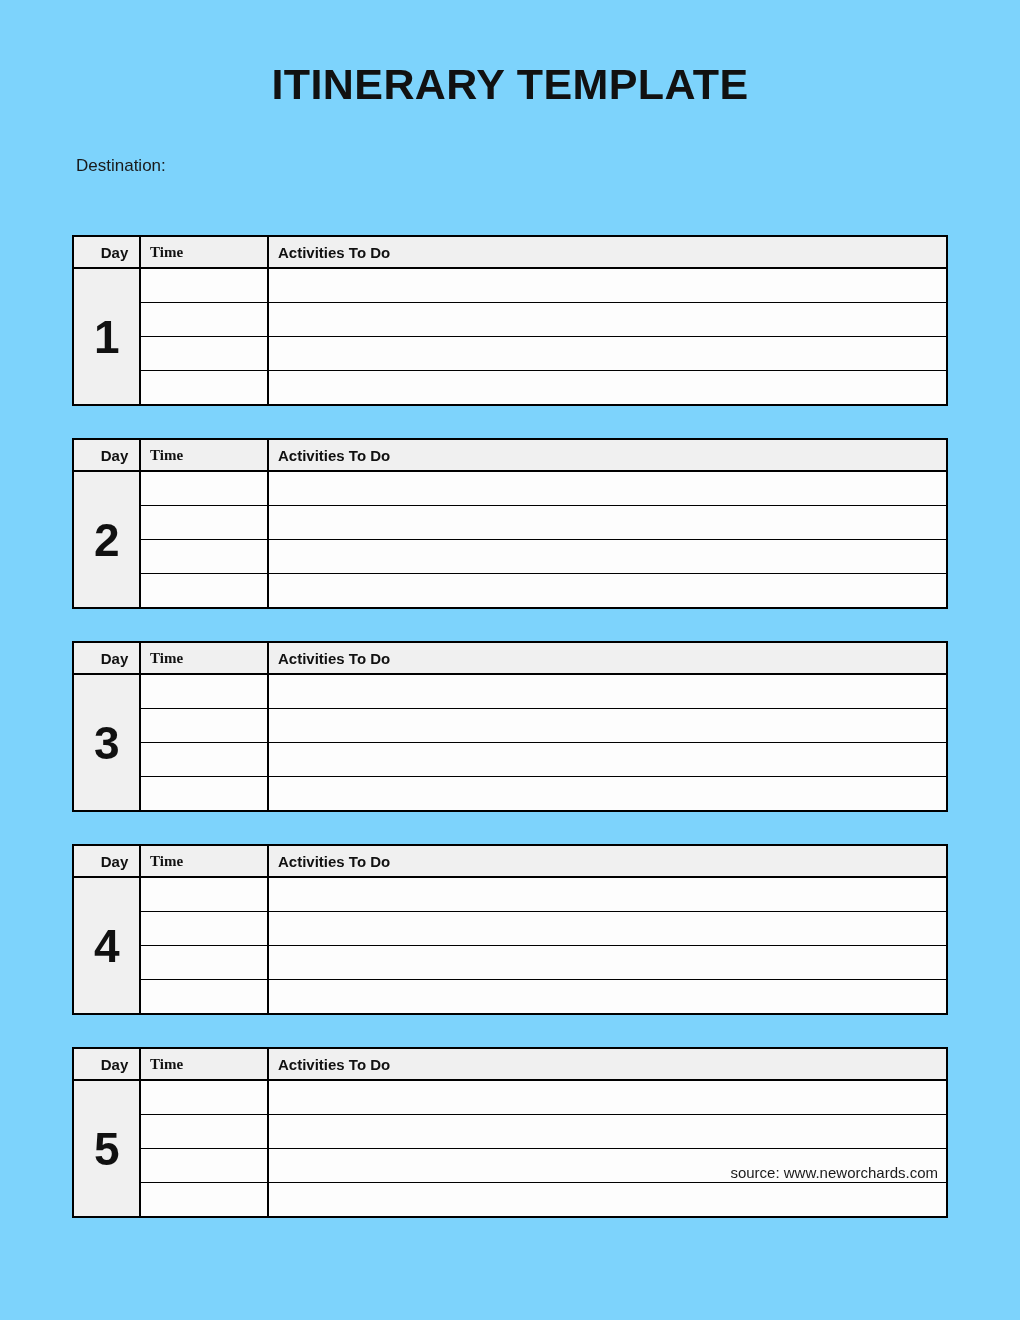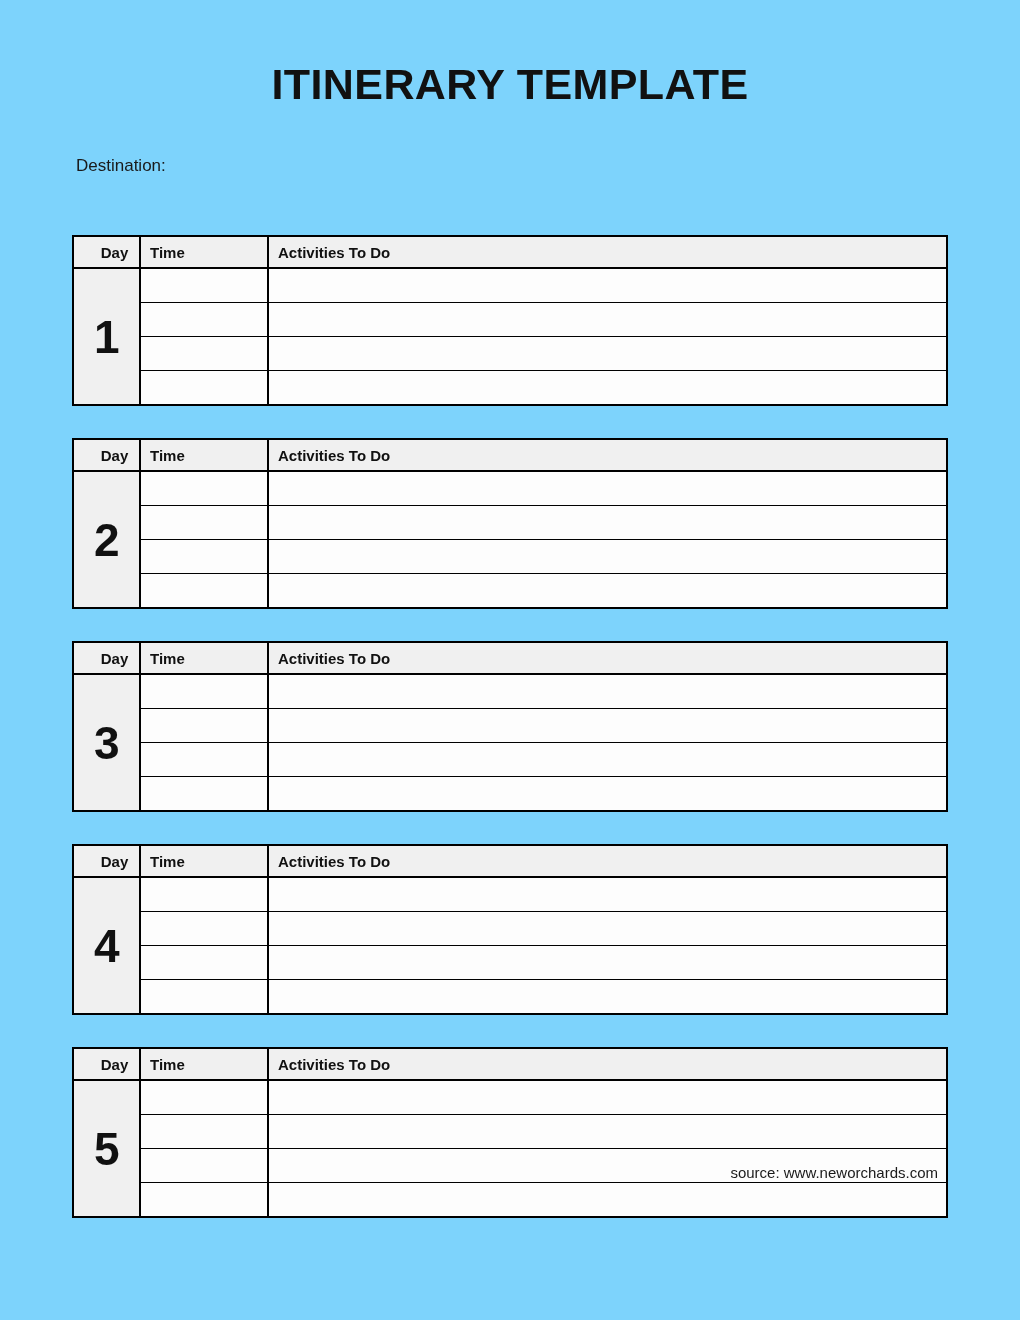--- a/index.html
+++ b/index.html
@@ -88,20 +88,21 @@
     border-bottom: 2px solid #000000;
     vertical-align: middle;
   }
   .day-table thead th.th-day {
     text-align: center;
     padding-left: 16px;
     border-right: 2px solid #000000;
   }
   .day-table thead th.th-time {
     border-right: 2px solid #000000;
+    font-family: Liberation Serif, serif;
   }
 
   
   .day-table td.day-num {
     background: #f0f0f0;
     border-right: 2px solid #000000;
     text-align: center;
     vertical-align: middle;
     font-size: 46px;
     font-weight: 700;

